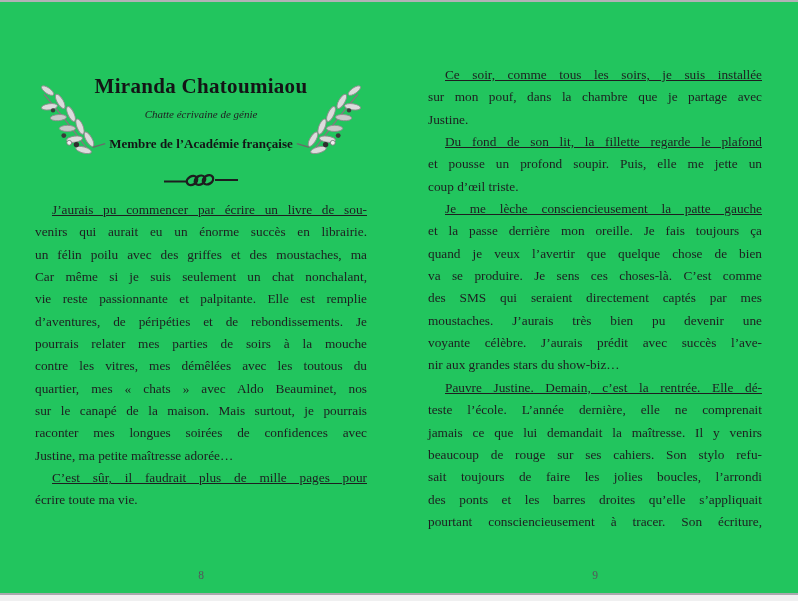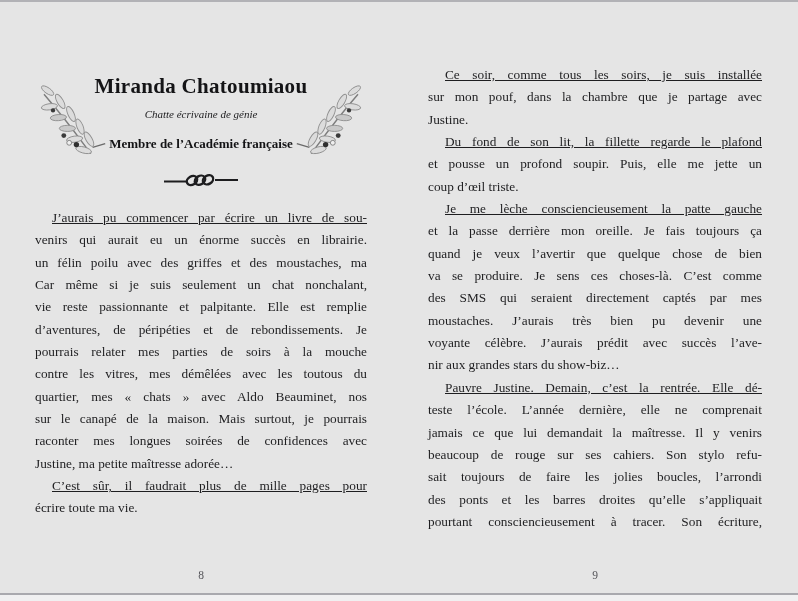--- a/index.html
+++ b/index.html
@@ -2,21 +2,21 @@
 <html style="--text: #1e1e20; --pagenum: #55555a; --edge: #b2b2b6; --strip: #f0f0f1; --branch: #8f8f8f; --ink: #1d1d1f;"><head>
 <meta charset="utf-8">
 <style>
   :root{
     --text:#1e1e20; --pagenum:#55555a; --edge:#b2b2b6;
     --strip:#f0f0f1; --branch:#8f8f8f; --ink:#1d1d1f;
   }
   *{margin:0;padding:0;box-sizing:border-box;}
   html,body{width:798px;height:601px;background:#fff;overflow:hidden;}
   body{font-family:"Liberation Serif","DejaVu Serif",serif;color:var(--text);}
-  .screen{position:relative;width:798px;height:601px;background:#e5e5e5;}
+  .screen{position:relative;width:798px;height:601px;background:#22c55e;}
 
   .top-edge{position:absolute;left:0;top:0;width:798px;height:2px;background:var(--edge);}
   .bottom-edge{position:absolute;left:0;top:593px;width:798px;height:2px;background:#a9a9ae;}
   .bottom-strip{position:absolute;left:0;top:595px;width:798px;height:6px;background:var(--strip);}
 
   .page{position:absolute;top:0;height:601px;}
   .page-left{left:35px;width:332px;}
   .page-right{left:428px;width:334px;}
 
   .chapter-header{position:absolute;left:0;top:0;width:100%;height:200px;}
@@ -26,21 +26,21 @@
             font-size:11px;font-style:italic;color:#202022;}
   .affiliation{position:absolute;top:136px;width:100%;text-align:center;
                font-size:13px;font-weight:bold;color:#141416;}
   .branch{position:absolute;top:84px;width:72px;height:78px;}
   .branch-left{left:0;transform:scaleX(-1);}
   .branch-right{right:0;}
   .divider{position:absolute;top:172px;left:50%;transform:translateX(-50%);
            width:76px;height:16px;}
 
   .body-text{position:absolute;left:0;width:100%;font-size:13.3px;}
-  .page-left .body-text{top:199px;margin-top:8px;}
+  .page-left .body-text{top:199px;}
   .page-right .body-text{top:64px;}
   .line{height:22.35px;line-height:22.35px;white-space:normal;
         text-align:left;overflow:visible;}
   .line.just{text-align:justify;text-align-last:justify;}
   .line.ind{text-indent:17px;text-decoration:underline;}
 
   .page-number{position:absolute;top:569px;width:100%;text-align:center;
                font-size:11.5px;color:var(--pagenum);}
 </style>
 </head>

